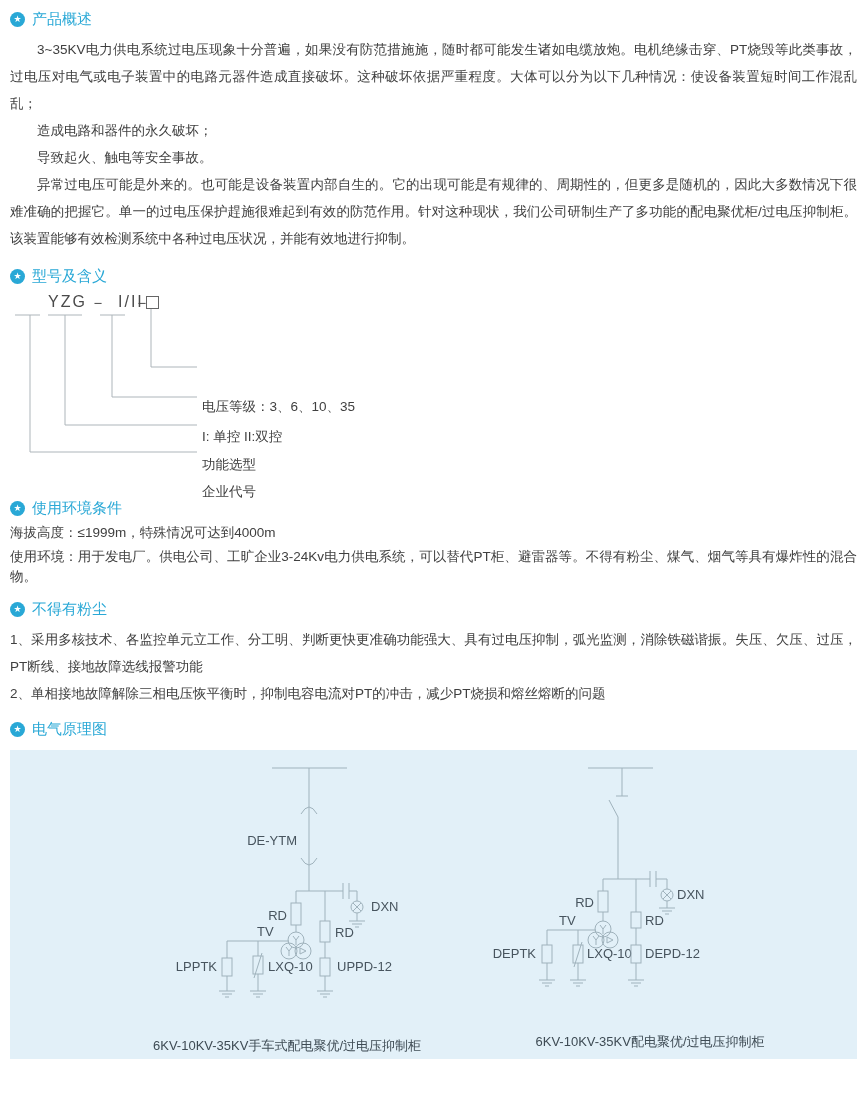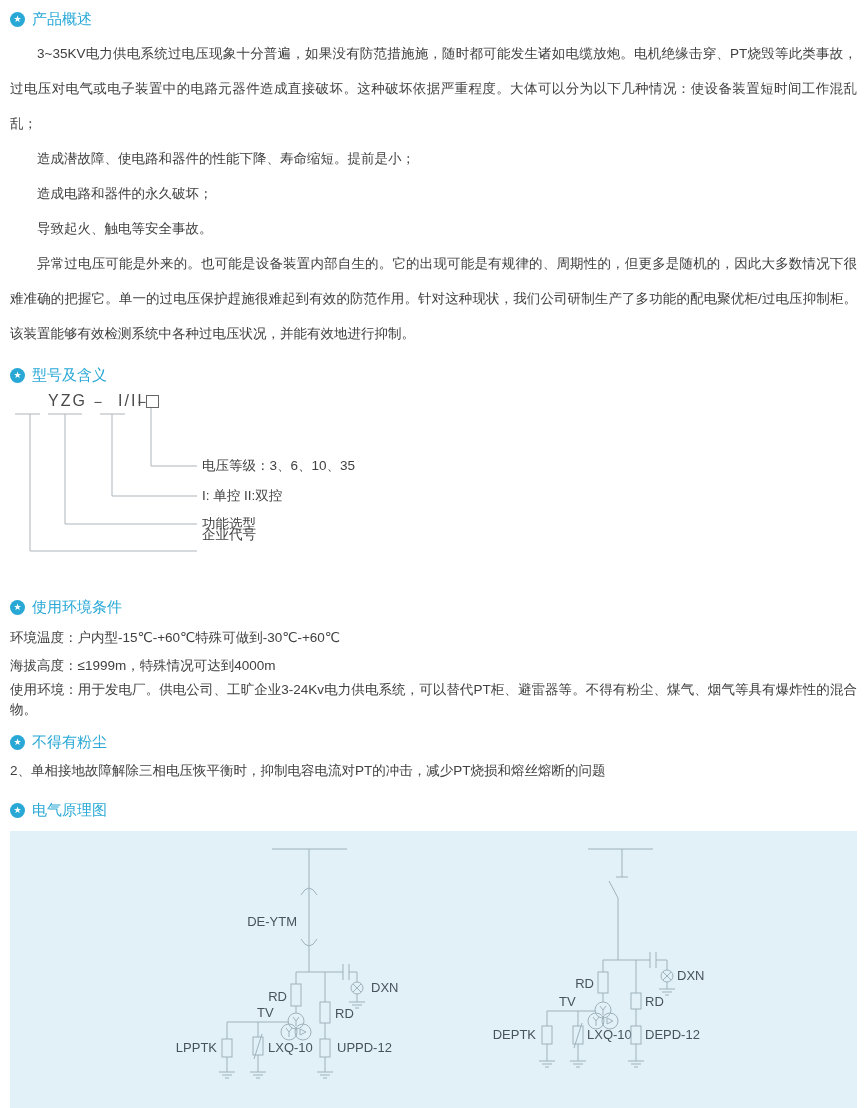--- a/index.html
+++ b/index.html
@@ -19,21 +19,21 @@
   .sec-head.mt1{margin-top:13px;}
   .sec-head.mt2{margin-top:11px;}
   .sec-icon{
     width:15px;height:15px;border-radius:50%;background:#29a8d6;
     color:#ffffff;display:inline-flex;align-items:center;justify-content:center;
     font-size:9px;line-height:15px;flex:0 0 auto;
   }
 
   
   .body-text{
-    margin:0;font-size:13.5px;line-height:35px;color:#404040;
+    margin:0;font-size:13.5px;line-height:27px;color:#404040;
     text-align:justify;
   }
   .body-text.first{margin-top:6px;}
   .indent{text-indent:2em;}
 
   
   .model-diagram{position:relative;height:210px;margin-top:0;}
   .model-lines{position:absolute;left:0;top:0;}
   .m-code{position:absolute;top:6px;left:0;height:20px;font-size:16px;color:#4a4a4a;}
   .m-code span{position:absolute;top:0;letter-spacing:2px;white-space:nowrap;text-align:right;}
@@ -41,20 +41,21 @@
   .m-dash1{left:80px;}
   .m-mid{left:108px;}
   .m-dash2{left:124px;}
   .m-box{
     position:absolute;left:136px;top:9px;width:11px;height:11px;
     border:1px solid #666;background:#fff;
   }
   .m-label{
     position:absolute;left:192px;font-size:13.5px;color:#404040;white-space:nowrap;
     line-height:18px;
+    margin-top:40px;
   }
 
   
   .panel{
     position:relative;width:847px;height:309px;background:#e2f0f8;margin-top:10px;
   }
   .panel svg{position:absolute;left:0;top:0;}
   .sch line,.sch path,.sch rect,.sch circle{
     stroke:#9fb2bc;stroke-width:1;fill:none;
   }
@@ -67,21 +68,20 @@
 </head>
 <body>
 
 <div class="page">
 
   <h2 class="sec-head">
     <span class="sec-icon">★</span>
     <span>产品概述</span>
   </h2>
   <p class="body-text indent first">3~35KV电力供电系统过电压现象十分普遍，如果没有防范措施施，随时都可能发生诸如电缆放炮。电机绝缘击穿、PT烧毁等此类事故，过电压对电气或电子装置中的电路元器件造成直接破坏。这种破坏依据严重程度。大体可以分为以下几种情况：使设备装置短时间工作混乱乱；</p>
-  <p class="body-text indent">造成潜故障、使电路和器件的性能下降、寿命缩短。提前是小；</p>
   <p class="body-text indent">造成电路和器件的永久破坏；</p>
   <p class="body-text indent">导致起火、触电等安全事故。</p>
   <p class="body-text indent">异常过电压可能是外来的。也可能是设备装置内部自生的。它的出现可能是有规律的、周期性的，但更多是随机的，因此大多数情况下很难准确的把握它。单一的过电压保护趕施很难起到有效的防范作用。针对这种现状，我们公司研制生产了多功能的配电聚优柜/过电压抑制柜。该装置能够有效检测系统中各种过电压状况，并能有效地进行抑制。</p>
 
   <h2 class="sec-head mt1">
     <span class="sec-icon">★</span>
     <span>型号及含义</span>
   </h2>
   <div class="model-diagram">
     <svg class="model-lines" width="847" height="210" viewBox="0 0 847 210" stroke="#adb5ba" stroke-width="1" fill="none">
@@ -103,35 +103,35 @@
     <div class="m-code">
       <span class="m-yzg">YZG</span>
       <span class="m-dash1">－</span>
       <span class="m-mid">I/II</span>
       <span class="m-dash2">－</span>
     </div>
     <span class="m-box"></span>
     <span class="m-label" style="top:71px;">电压等级：3、6、10、35</span>
     <span class="m-label" style="top:101px;">I: 单控 II:双控</span>
     <span class="m-label" style="top:129px;">功能选型</span>
-    <span class="m-label" style="top:140px;text-align:right;">企业代号</span>
+    <span class="m-label" style="top:156px;text-align:right;">企业代号</span>
   </div>
 
   <h2 class="sec-head">
     <span class="sec-icon">★</span>
     <span>使用环境条件</span>
   </h2>
-  <p class="body-text first" style="line-height:28px;">环境温度：户内型-15℃-+60℃特殊可做到-30℃-+60℃</p>
   <p class="body-text" style="line-height:28px;">海拔高度：≤1999m，特殊情况可达到4000m</p>
   <p class="body-text" style="line-height:20px;">使用环境：用于发电厂。供电公司、工旷企业3-24Kv电力供电系统，可以替代PT柜、避雷器等。不得有粉尘、煤气、烟气等具有爆炸性的混合物。</p>
 
   <h2 class="sec-head mt2">
     <span class="sec-icon">★</span>
     <span>不得有粉尘</span>
   </h2>
+  <p class="body-text first">1、采用多核技术、各监控单元立工作、分工明、判断更快更准确功能强大、具有过电压抑制，弧光监测，消除铁磁谐振。失压、欠压、过压，PT断线、接地故障选线报警功能</p>
   <p class="body-text">2、单相接地故障解除三相电压恢平衡时，抑制电容电流对PT的冲击，减少PT烧损和熔丝熔断的问题</p>
 
   <h2 class="sec-head mt2">
     <span class="sec-icon">★</span>
     <span>电气原理图</span>
   </h2>
 
   <div class="panel">
     <svg class="sch" width="847" height="309" viewBox="0 0 847 309">
 

